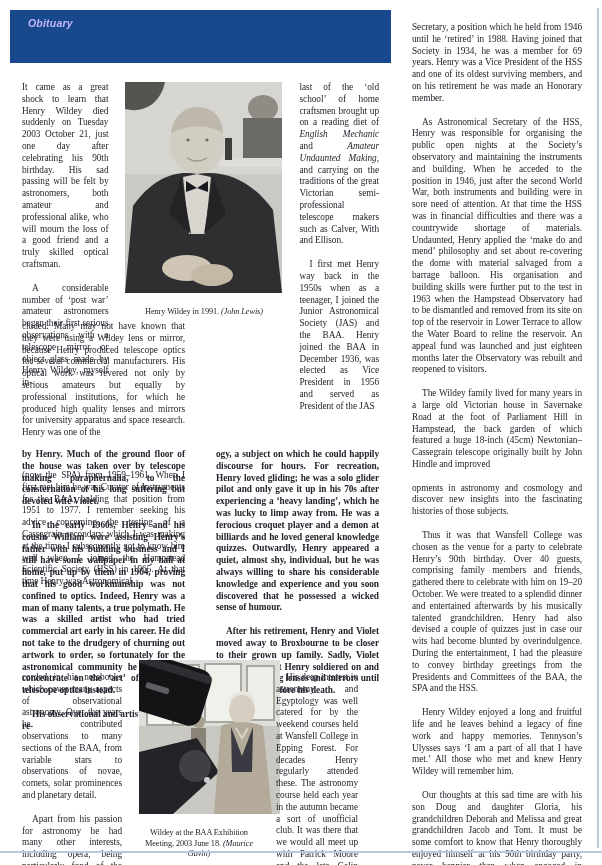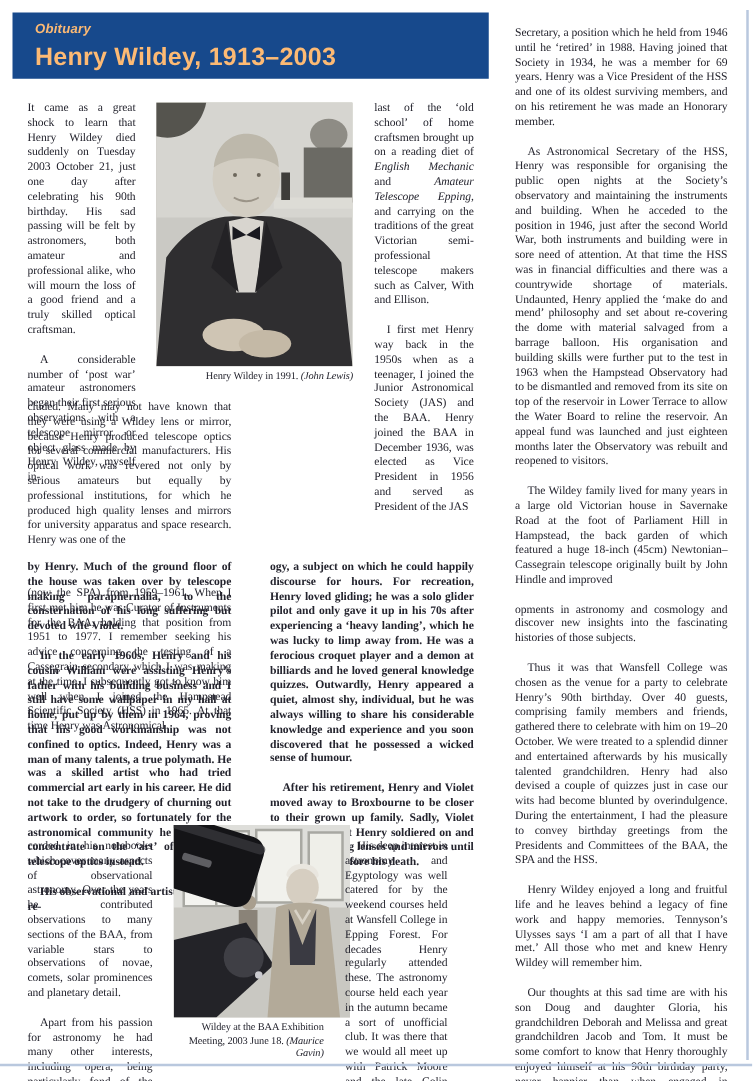--- a/index.html
+++ b/index.html
@@ -6,21 +6,21 @@
   .page{
     position:relative;width:602px;height:865px;background:#ffffff;
     overflow:hidden;font-family:"Liberation Serif",serif;color:#24242e;
   }
   
   .rule-bottom{position:absolute;left:0;top:851px;width:602px;height:2px;background:#b9c8de;}
   .rule-right{position:absolute;left:597px;top:8px;width:2px;height:840px;background:#b9c8de;}
   
   .header-box{
     position:absolute;left:10px;top:10px;width:381px;height:53px;
-    background:#17498c;color:#fdba74;font-family:"Liberation Sans",sans-serif;
+    background:#17498c;color:#c4b5fd;font-family:"Liberation Sans",sans-serif;
     box-sizing:border-box;padding:7px 0 0 18px;
   }
   .kicker{font-size:10.5px;font-weight:bold;font-style:italic;letter-spacing:.2px;}
   .title{font-size:20px;font-weight:bold;letter-spacing:.2px;margin-top:6px;}
   
   .bodytext{font-size:9.3px;line-height:11.8px;text-align:justify;letter-spacing:-0.05px;}
   .bodytext p{margin:12px;}
   .ind{text-indent:10px;}
   .it{font-style:italic;}
   
@@ -31,37 +31,36 @@
   .sec1-row2 .c{width:187px;}
   .sec2-row1{position:absolute;left:10px;top:437px;width:381px;display:flex;gap:7px;}
   .sec2-row1 .c{width:187px;font-weight:bold;}
   .sec2-row2{position:absolute;left:10px;top:660px;width:381px;display:flex;gap:5px;}
   .sec2-row2 .c1{width:124px;}
   .sec2-row2 .c2{width:106px;}
   
   figure{margin:0;}
   .fig1{width:157px;margin-top:12px;}
   .fig2{width:120px;}
-  .caption{font-size:8.3px;line-height:10.5px;margin-top:3px;text-align:right;letter-spacing:-0.1px;}
+  .caption{font-size:8.3px;line-height:10.5px;margin-top:14px;text-align:center;letter-spacing:-0.1px;}
   .photo-frame{display:block;background:#cac9c4;}
   
   .col3{position:absolute;left:400px;top:10px;width:194px;}
   .sec-gap{margin-top:11px;}
   .sig-rule{border:none;border-top:1.6px solid #2c2c34;margin:8px 0 5px 0;}
   .signature{font-family:"Liberation Sans",sans-serif;font-weight:bold;font-size:11px;margin:0 0 4px 0;}
   .affiliation{font-family:"Liberation Sans",sans-serif;font-style:italic;font-size:9px;line-height:11.5px;margin:0;}
 </style>
 </head>
 <body>
 
 <div class="page">
 
   <div class="header-box">
     <div class="kicker">Obituary</div>
-    <div class="title">Henry Wildey, 1913–2003</div>
   </div>
 
   <div class="sec1-row1 bodytext">
     <div class="c1">
       <p>It came as a great shock to learn that Henry Wildey died suddenly on Tuesday 2003 October 21, just one day after celebrating his 90th birthday. His sad passing will be felt by astronomers, both amateur and professional alike, who will mourn the loss of a good friend and a truly skilled optical craftsman.</p>
       <p class="ind">A considerable number of ‘post war’ amateur astronomers began their first serious observations with a telescope mirror or object glass made by Henry Wildey, myself in-</p>
     </div>
 
     <figure class="fig1">
       <svg class="photo-frame" width="157" height="211" viewBox="0 0 157 211" aria-hidden="true">
@@ -86,21 +85,21 @@
           <path d="M88,95 L79,152 L101,132 Z" fill="#232225"></path>
           <path d="M61,99 l11,7 l11,-7 l0,11 l-11,-4 l-11,4 Z" fill="#191920"></path>
           <ellipse cx="62" cy="186" rx="25" ry="13" fill="#cfc5b4"></ellipse>
           <ellipse cx="87" cy="193" rx="21" ry="11" fill="#c4b9a6"></ellipse>
         </g>
       </svg>
       <figcaption class="caption"><span>Henry Wildey in 1991. </span><i class="it">(John Lewis)</i></figcaption>
     </figure>
 
     <div class="c2">
-      <p><span>last of the ‘old school’ of home craftsmen brought up on a reading diet of </span><i class="it">English Mechanic</i><span> and </span><i class="it">Amateur Telescope Epping</i><span>, and carrying on the traditions of the great Victorian semi-professional telescope makers such as Calver, With and Ellison.</span></p>
+      <p><span>last of the ‘old school’ of home craftsmen brought up on a reading diet of </span><i class="it">English Mechanic</i><span> and </span><i class="it">Amateur Undaunted Making</i><span>, and carrying on the traditions of the great Victorian semi-professional telescope makers such as Calver, With and Ellison.</span></p>
       <p class="ind">I first met Henry way back in the 1950s when as a teenager, I joined the Junior Astronomical Society (JAS) and the BAA. Henry joined the BAA in December 1936, was elected as Vice President in 1956 and served as President of the JAS</p>
     </div>
   </div>
 
   <div class="sec1-row2 bodytext">
     <div class="c">
       <p>cluded. Many may not have known that they were using a Wildey lens or mirror, because Henry produced telescope optics for several commercial manufacturers. His optical work was revered not only by serious amateurs but equally by professional institutions, for which he produced high quality lenses and mirrors for university apparatus and space research. Henry was one of the</p>
     </div>
     <div class="c">
       <p>(now the SPA) from 1959–1961. When I first met him he was Curator of Instruments for the BAA, holding that position from 1951 to 1977. I remember seeking his advice concerning the testing of a Cassegrain secondary which I was making at the time. I subsequently got to know him well when I joined the Hampstead Scientific Society (HSS) in 1965. At that time Henry was Astronomical</p>

